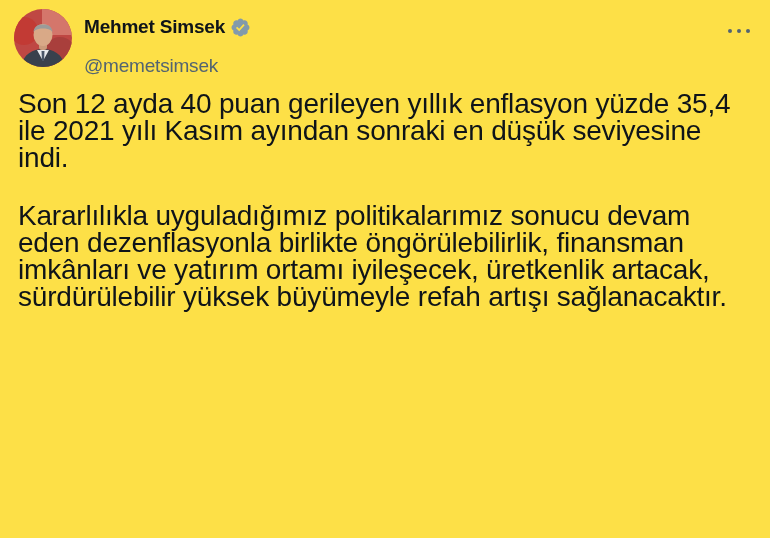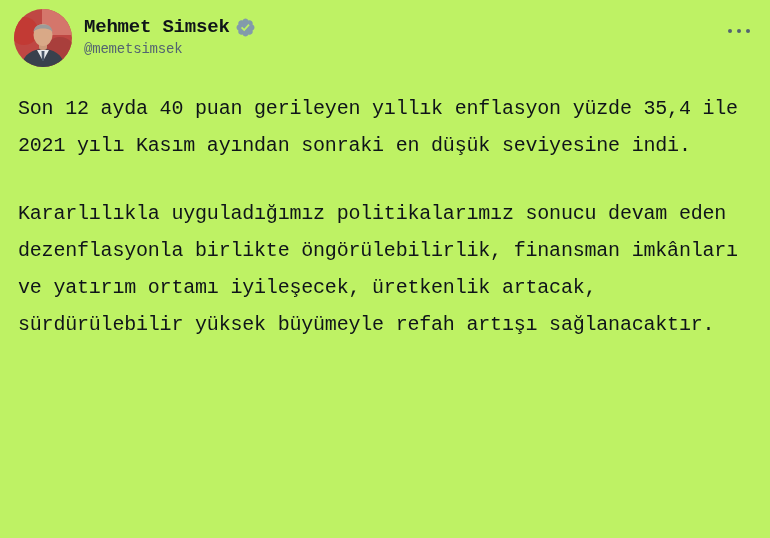--- a/index.html
+++ b/index.html
@@ -1,21 +1,21 @@
 <!DOCTYPE html>
 <html><head>
 <meta charset="utf-8">
 <style>
   html, body { margin: 0; padding: 0; background: #e8e8e8; }
   .screen {
     position: relative;
     width: 770px;
     height: 538px;
-    background: #bef264;
-    font-family: Liberation Mono, monospace;
+    background: #fde047;
+    font-family: Liberation Sans, sans-serif;
     overflow: hidden;
   }
 
   
   .avatar-wrap {
     position: absolute;
     left: 14px; top: 9px;
     width: 58px; height: 58px;
     border-radius: 50%;
     overflow: hidden;
@@ -36,22 +36,22 @@
     color: #0f1419;
     letter-spacing: -0.2px;
     cursor: pointer;
   }
   .badge {
     width: 21px; height: 21px;
     display: inline-block;
     flex: 0 0 auto;
   }
   .handle {
-    margin-top: 3px;
-    font-size: 14px;
+    margin-top: 17px;
+    font-size: 19px;
     font-weight: 400;
     color: #536471;
     letter-spacing: -0.2px;
     cursor: pointer;
   }
   .more-btn {
     position: absolute;
     right: 13px; top: 20px;
     width: 36px; height: 22px;
     display: flex;
@@ -68,22 +68,22 @@
     border-radius: 50%;
     background: #536471;
   }
 
   
   .tweet-body {
     position: absolute;
     left: 18px; top: 90px;
     width: 734px;
     color: #0f1419;
-    font-size: 20px;
-    line-height: 37px;
+    font-size: 28px;
+    line-height: 27px;
     letter-spacing: -0.2px;
     font-weight: 400;
   }
   .tweet-body p {
     margin: 0 0 31px 0;
   }
   .tweet-body p:last-child { margin-bottom: 10px; }
 </style>
 </head>
 <body>

